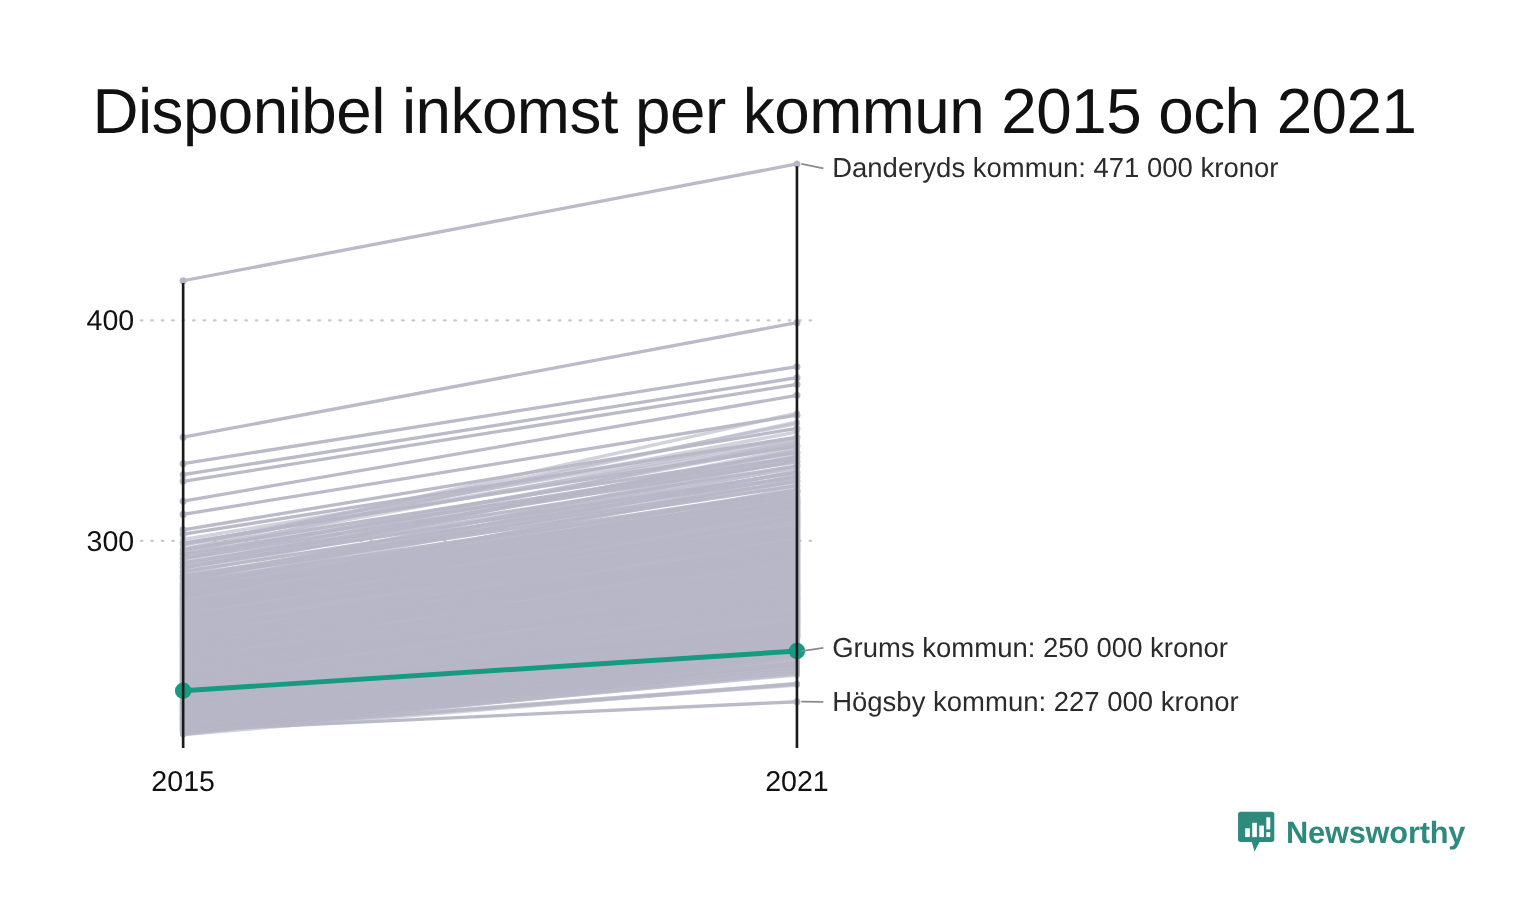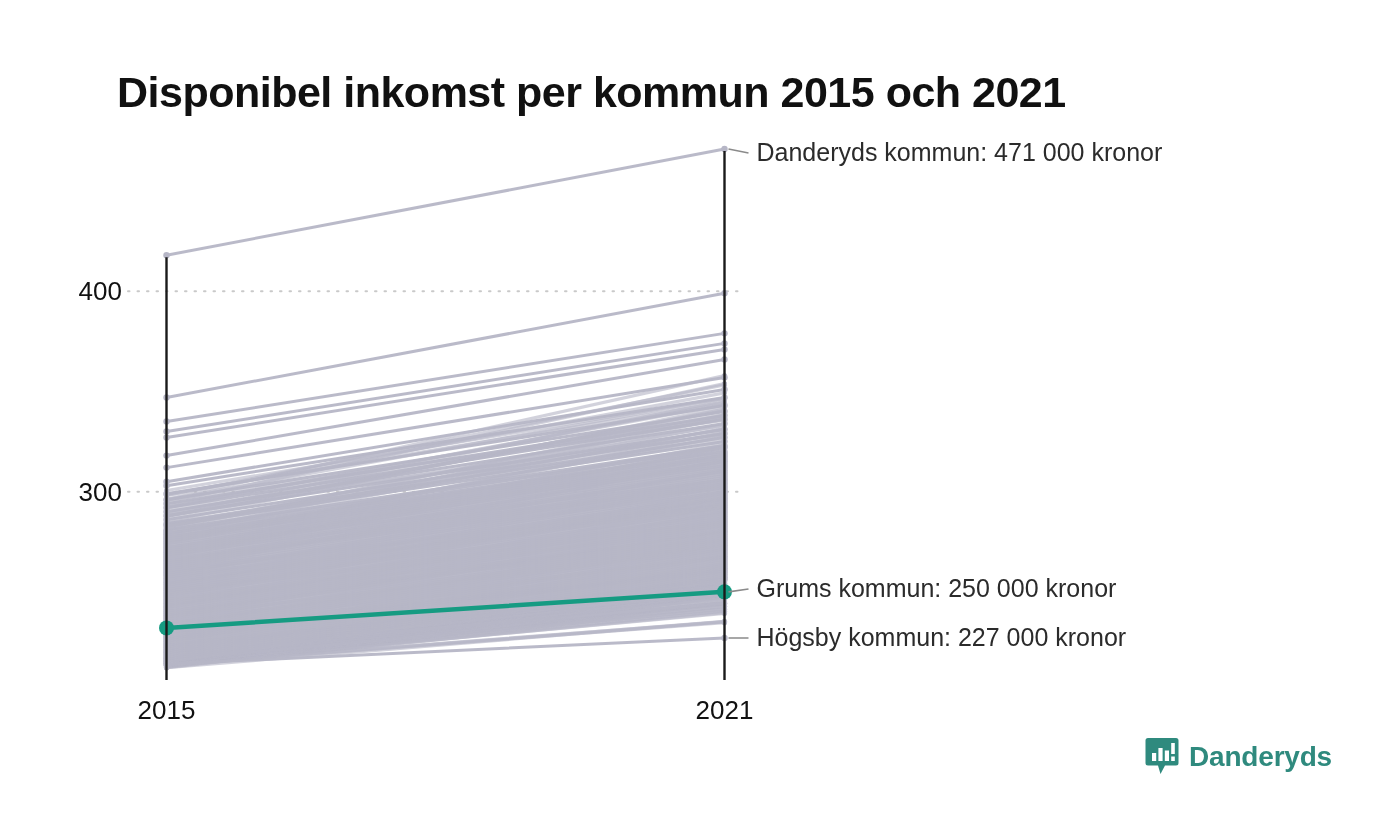--- a/index.html
+++ b/index.html
@@ -16,26 +16,25 @@
   #root {
     position: relative;
     width: 1400px;
     height: 840px;
   }
   .chart-title {
     position: absolute;
     left: 84px;
     top: 68px;
     font-family: "Liberation Sans", sans-serif;
-    font-size: 43px;
-    font-weight: bold;
+    font-size: 58px;
+    font-weight: normal;
     letter-spacing: -0.5px;
     color: #111111;
     white-space: nowrap;
-    margin-left: 33px;
   }
   #plot-svg {
     position: absolute;
     left: 0;
     top: 0;
   }
   .axis-tick-label {
     font-family: "Liberation Sans", sans-serif;
     font-size: 26px;
     fill: #111111;
@@ -979,16 +978,16 @@
 
   <div class="brand">
     <svg width="34" height="40" viewBox="0 0 34 40">
       <path d="M3 1 H31 A2.5 2.5 0 0 1 33.5 3.5 V26 A2.5 2.5 0 0 1 31 28.5 H20 L15.5 37 L13 28.5 H3 A2.5 2.5 0 0 1 0.5 26 V3.5 A2.5 2.5 0 0 1 3 1 Z" fill="#2f8a7e"></path>
       <rect x="7" y="16" width="4.2" height="8" fill="#ffffff"></rect>
       <rect x="13.4" y="11" width="4.2" height="13" fill="#ffffff"></rect>
       <rect x="19.8" y="13.5" width="4.2" height="10.5" fill="#ffffff"></rect>
       <rect x="26.2" y="6" width="3.6" height="11" fill="#ffffff"></rect>
       <rect x="26.2" y="19.5" width="3.6" height="4.5" fill="#ffffff"></rect>
     </svg>
-    <span class="brand-name">Danderyds</span>
+    <span class="brand-name">Newsworthy</span>
   </div>
 
 </div>
 
 </body></html>

